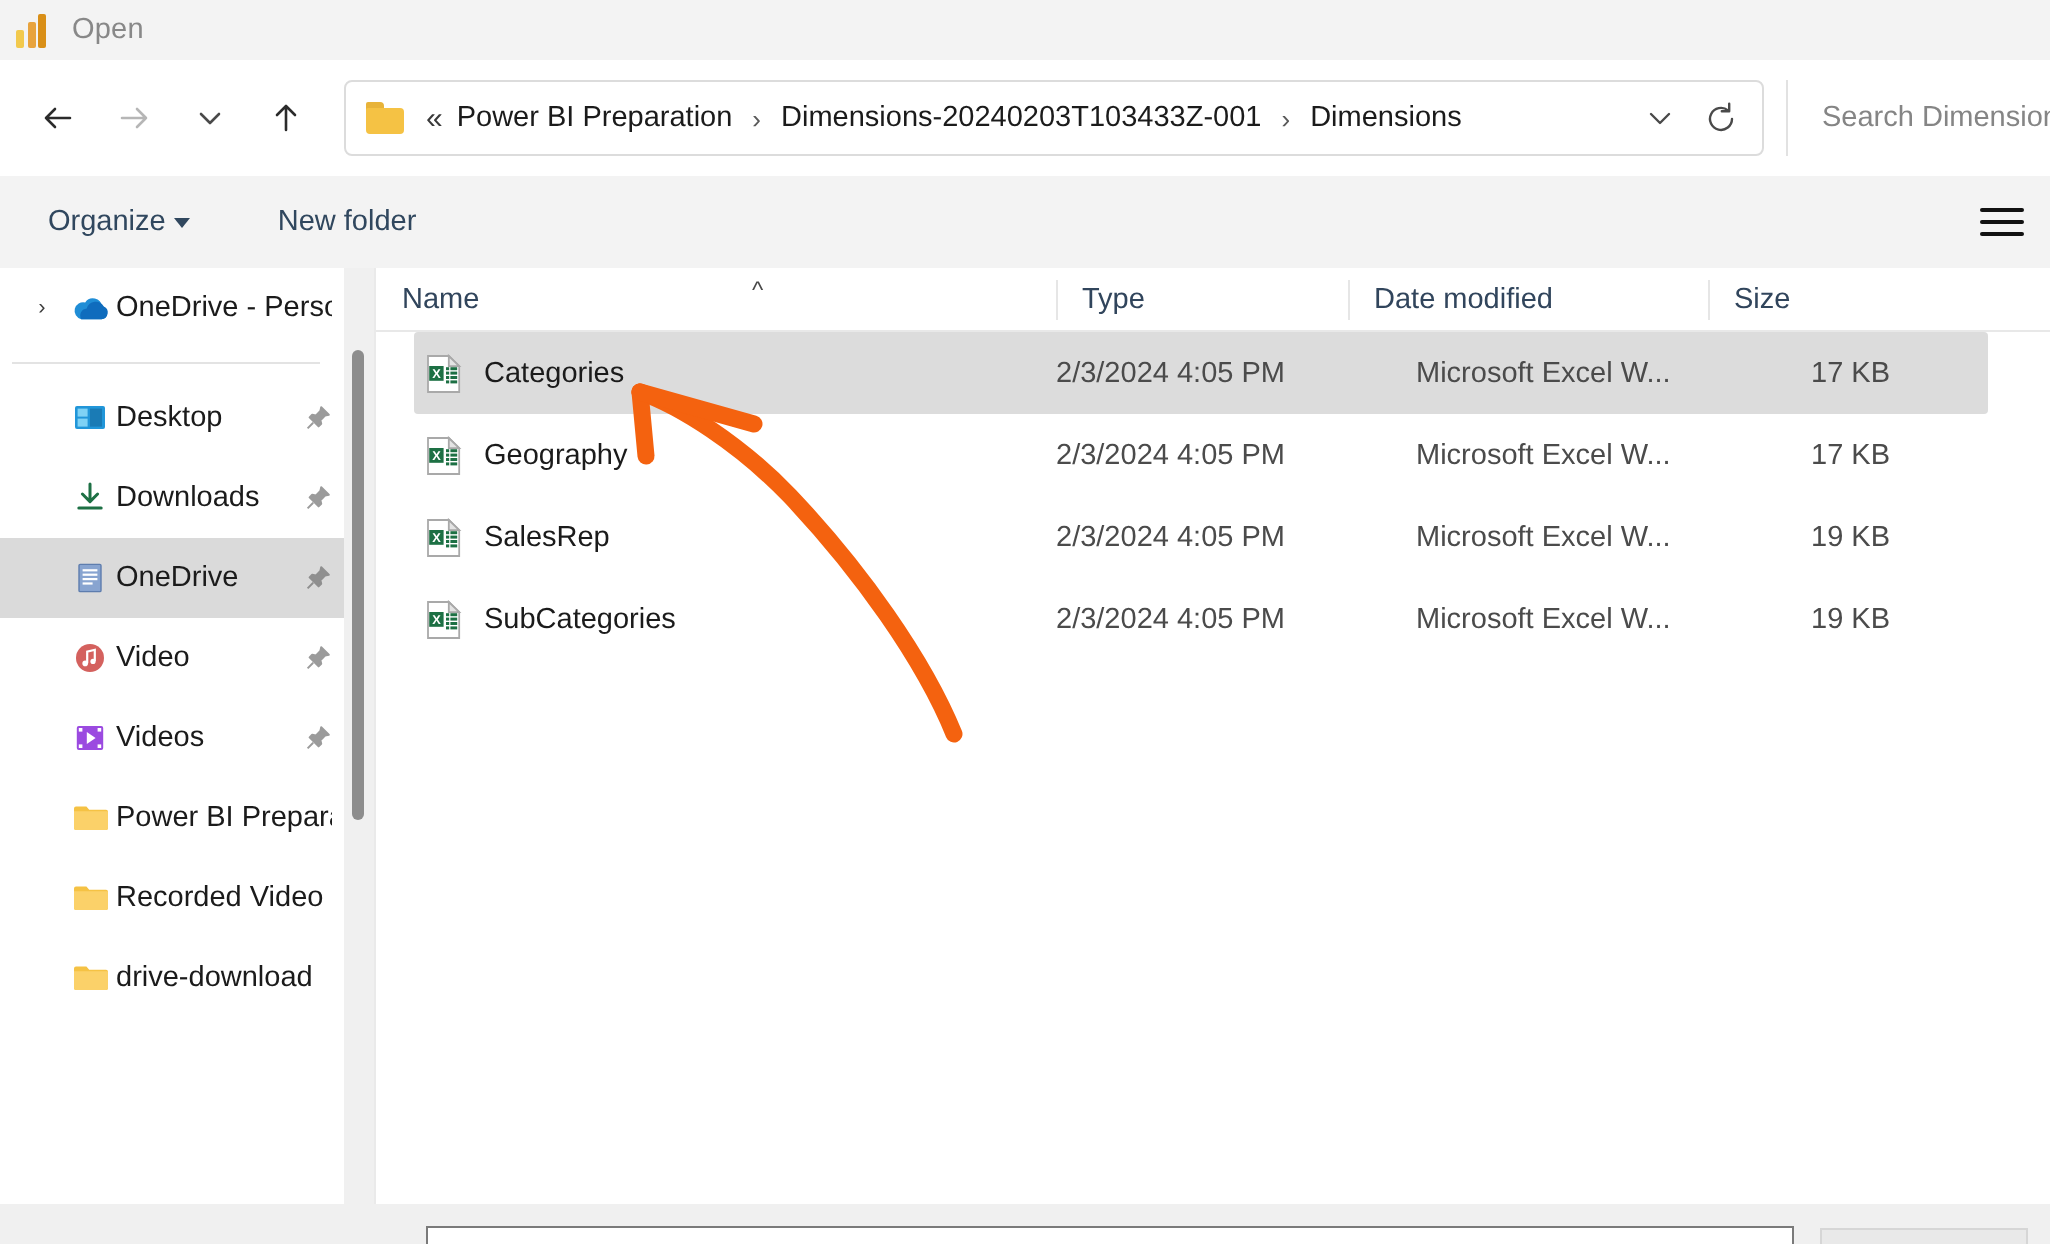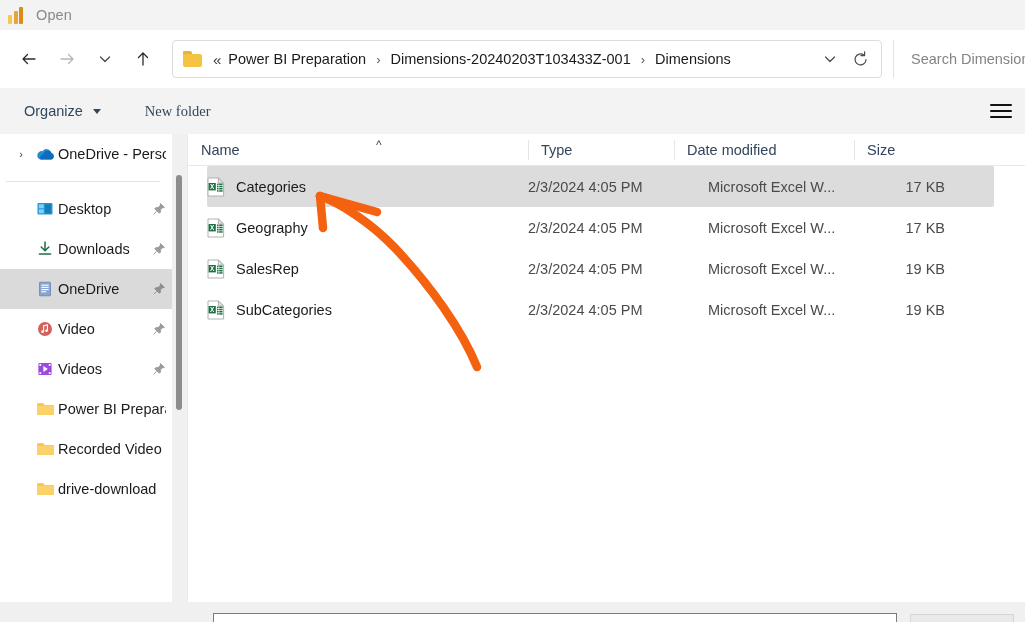--- a/index.html
+++ b/index.html
@@ -101,28 +101,28 @@
   }
 
   
   .toolbar {
     position: absolute; left: 0; top: 88px;
     width: 1025px; height: 46px;
     background: #f3f3f3;
     display: flex; align-items: center;
   }
   .tb-item {
-    height: 32px; display: flex; align-items: center; gap: 8px;
+    height: 32px; display: flex; align-items: center; gap: 2px;
     padding: 0 10px; margin-left: 10px;
     border-radius: 4px;
     font-size: 14.5px; color: #30475e;
     white-space: nowrap;
   }
   .tb-item.organize { margin-left: 14px; }
-  .tb-item.newfolder { margin-left: 24px; font-family: Liberation Serif, serif; }
+  .tb-item.newfolder { margin-left: 24px; }
   .caret-dn {
     width: 0; height: 0; margin-left: 2px;
     border-left: 4px solid transparent;
     border-right: 4px solid transparent;
     border-top: 5px solid #30475e;
   }
   .tb-right { margin-left: auto; margin-right: 8px; display: flex; align-items: center; }
   .hamburger {
     width: 32px; height: 30px;
     display: flex; flex-direction: column; justify-content: center; gap: 4px;
@@ -196,21 +196,21 @@
     font-size: 12px; color: #4a4a4a; line-height: 1;
   }
 
   .row {
     height: 41px; display: flex; align-items: center;
     margin: 0 31px 0 19px;
     border-radius: 2px;
   }
   .row.selected { background: #dcdcdc; }
   .cell { font-size: 14.5px; color: #1b1b1b; flex: none; white-space: nowrap; }
-  .cell-name { width: 321px; display: flex; align-items: center; gap: 11px; padding-left: 0; }
+  .cell-name { width: 321px; display: flex; align-items: center; gap: 11px; padding-left: 6px; }
   .cell-date { width: 180px; color: #4b4b4b; }
   .cell-type { width: 146px; color: #4b4b4b; }
   .cell-size { width: 100px; color: #4b4b4b; text-align: right; padding-right: 9px; }
 
   .xls-icon { width: 18px; height: 20px; flex: none; }
 
   
   .annot {
     position: absolute; left: 0; top: 0;
     width: 1025px; height: 622px;

